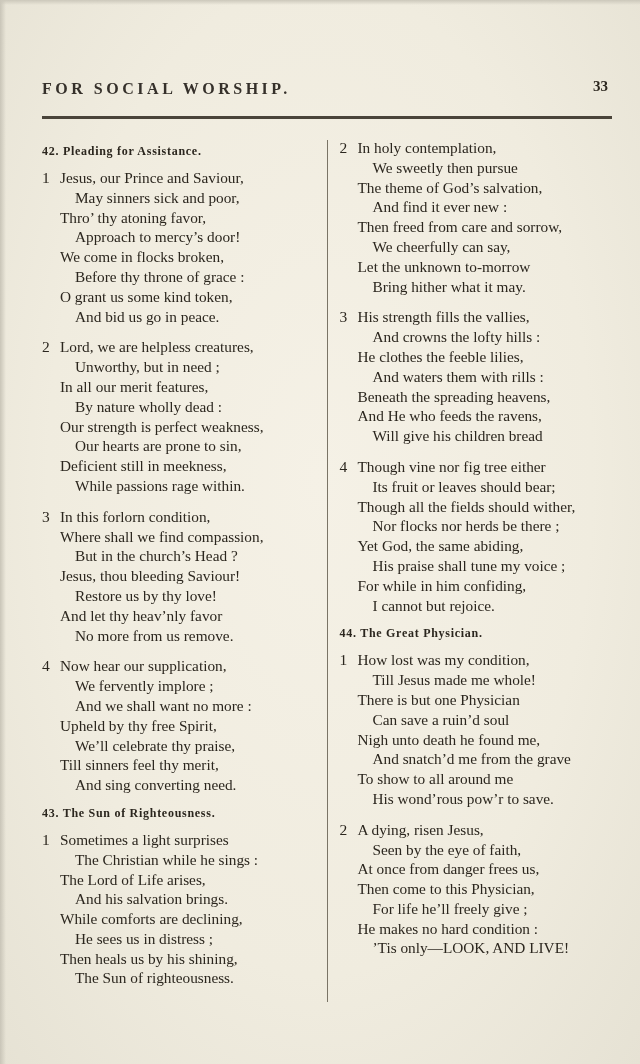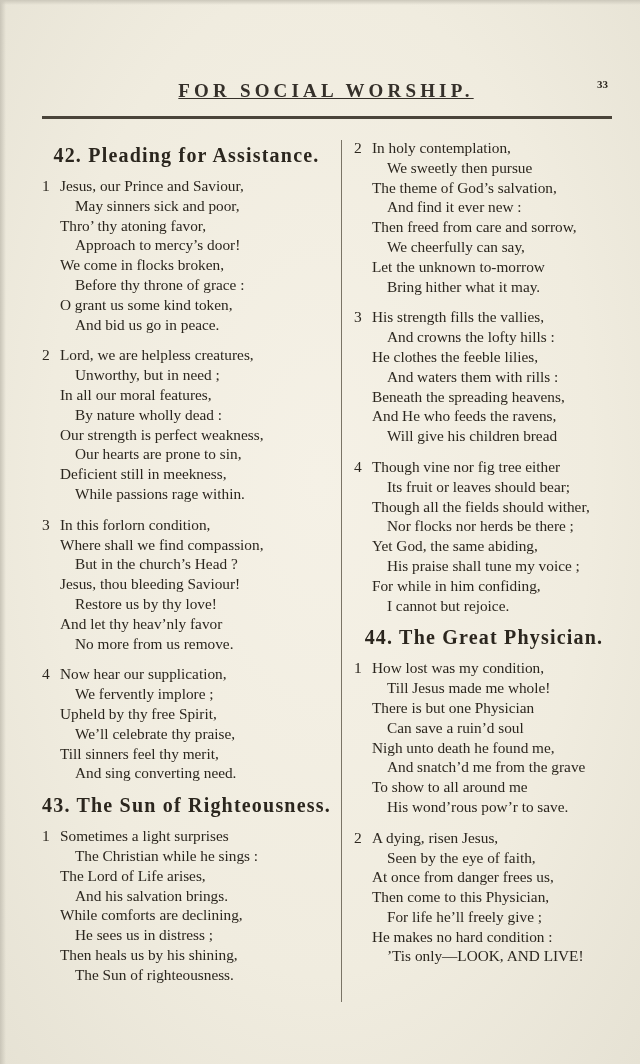--- a/index.html
+++ b/index.html
@@ -29,32 +29,31 @@
   }
   .header {
     position: absolute;
     top: 80px;
     left: 42px;
     right: 30px;
     height: 24px;
   }
   .running-title {
     display: block;
-    text-align: center;
-    font-size: 19px;
+    text-align: left;
+    font-size: 16px;
     letter-spacing: 0.22em;
     font-weight: bold;
     color: #35302a;
-    text-decoration: underline;
   }
   .page-number {
     position: absolute;
     right: 2px;
     top: -2px;
-    font-size: 11px;
+    font-size: 15px;
     font-weight: bold;
     color: #2b261e;
   }
   .rule {
     position: absolute;
     top: 116px;
     left: 42px;
     right: 28px;
     height: 2px;
     background: #4a443a;
@@ -74,23 +73,23 @@
   }
   .column.left { padding-right: 10px; }
   .column.right { padding-left: 12px; }
   .divider {
     width: 1px;
     background: #7a7466;
     margin: 2px 0 28px 0;
   }
   .hymn-heading {
     font-weight: bold;
-    font-size: 20px;
+    font-size: 12px;
     letter-spacing: 0.06em;
-    text-align: center;
+    text-align: left;
     margin: 6px 0 9px 0;
     white-space: nowrap;
   }
   .stanza {
     position: relative;
     padding-left: 18px;
     margin: 0 0 11px 0;
   }
   .stanza-number {
     position: absolute;
@@ -133,41 +132,42 @@
           <div class="verse-line indent">Approach to mercy’s door!</div>
           <div class="verse-line">We come in flocks broken,</div>
           <div class="verse-line indent">Before thy throne of grace :</div>
           <div class="verse-line">O grant us some kind token,</div>
           <div class="verse-line indent">And bid us go in peace.</div>
         </div>
         <div class="stanza">
           <span class="stanza-number">2</span>
           <div class="verse-line">Lord, we are helpless creatures,</div>
           <div class="verse-line indent">Unworthy, but in need ;</div>
-          <div class="verse-line">In all our moral features,</div>
+          <div class="verse-line">In all our merit features,</div>
           <div class="verse-line indent">By nature wholly dead :</div>
           <div class="verse-line">Our strength is perfect weakness,</div>
           <div class="verse-line indent">Our hearts are prone to sin,</div>
           <div class="verse-line">Deficient still in meekness,</div>
           <div class="verse-line indent">While passions rage within.</div>
         </div>
         <div class="stanza">
           <span class="stanza-number">3</span>
           <div class="verse-line">In this forlorn condition,</div>
           <div class="verse-line">Where shall we find compassion,</div>
           <div class="verse-line indent">But in the church’s Head ?</div>
           <div class="verse-line">Jesus, thou bleeding Saviour!</div>
           <div class="verse-line indent">Restore us by thy love!</div>
           <div class="verse-line">And let thy heav’nly favor</div>
           <div class="verse-line indent">No more from us remove.</div>
         </div>
         <div class="stanza">
           <span class="stanza-number">4</span>
           <div class="verse-line">Now hear our supplication,</div>
           <div class="verse-line indent">We fervently implore ;</div>
+          <div class="verse-line indent">And we shall want no more :</div>
           <div class="verse-line">Upheld by thy free Spirit,</div>
           <div class="verse-line indent">We’ll celebrate thy praise,</div>
           <div class="verse-line">Till sinners feel thy merit,</div>
           <div class="verse-line indent">And sing converting need.</div>
         </div>
         <div class="hymn-heading">43. The Sun of Righteousness.</div>
         <div class="stanza">
           <span class="stanza-number">1</span>
           <div class="verse-line">Sometimes a light surprises</div>
           <div class="verse-line indent">The Christian while he sings :</div>

